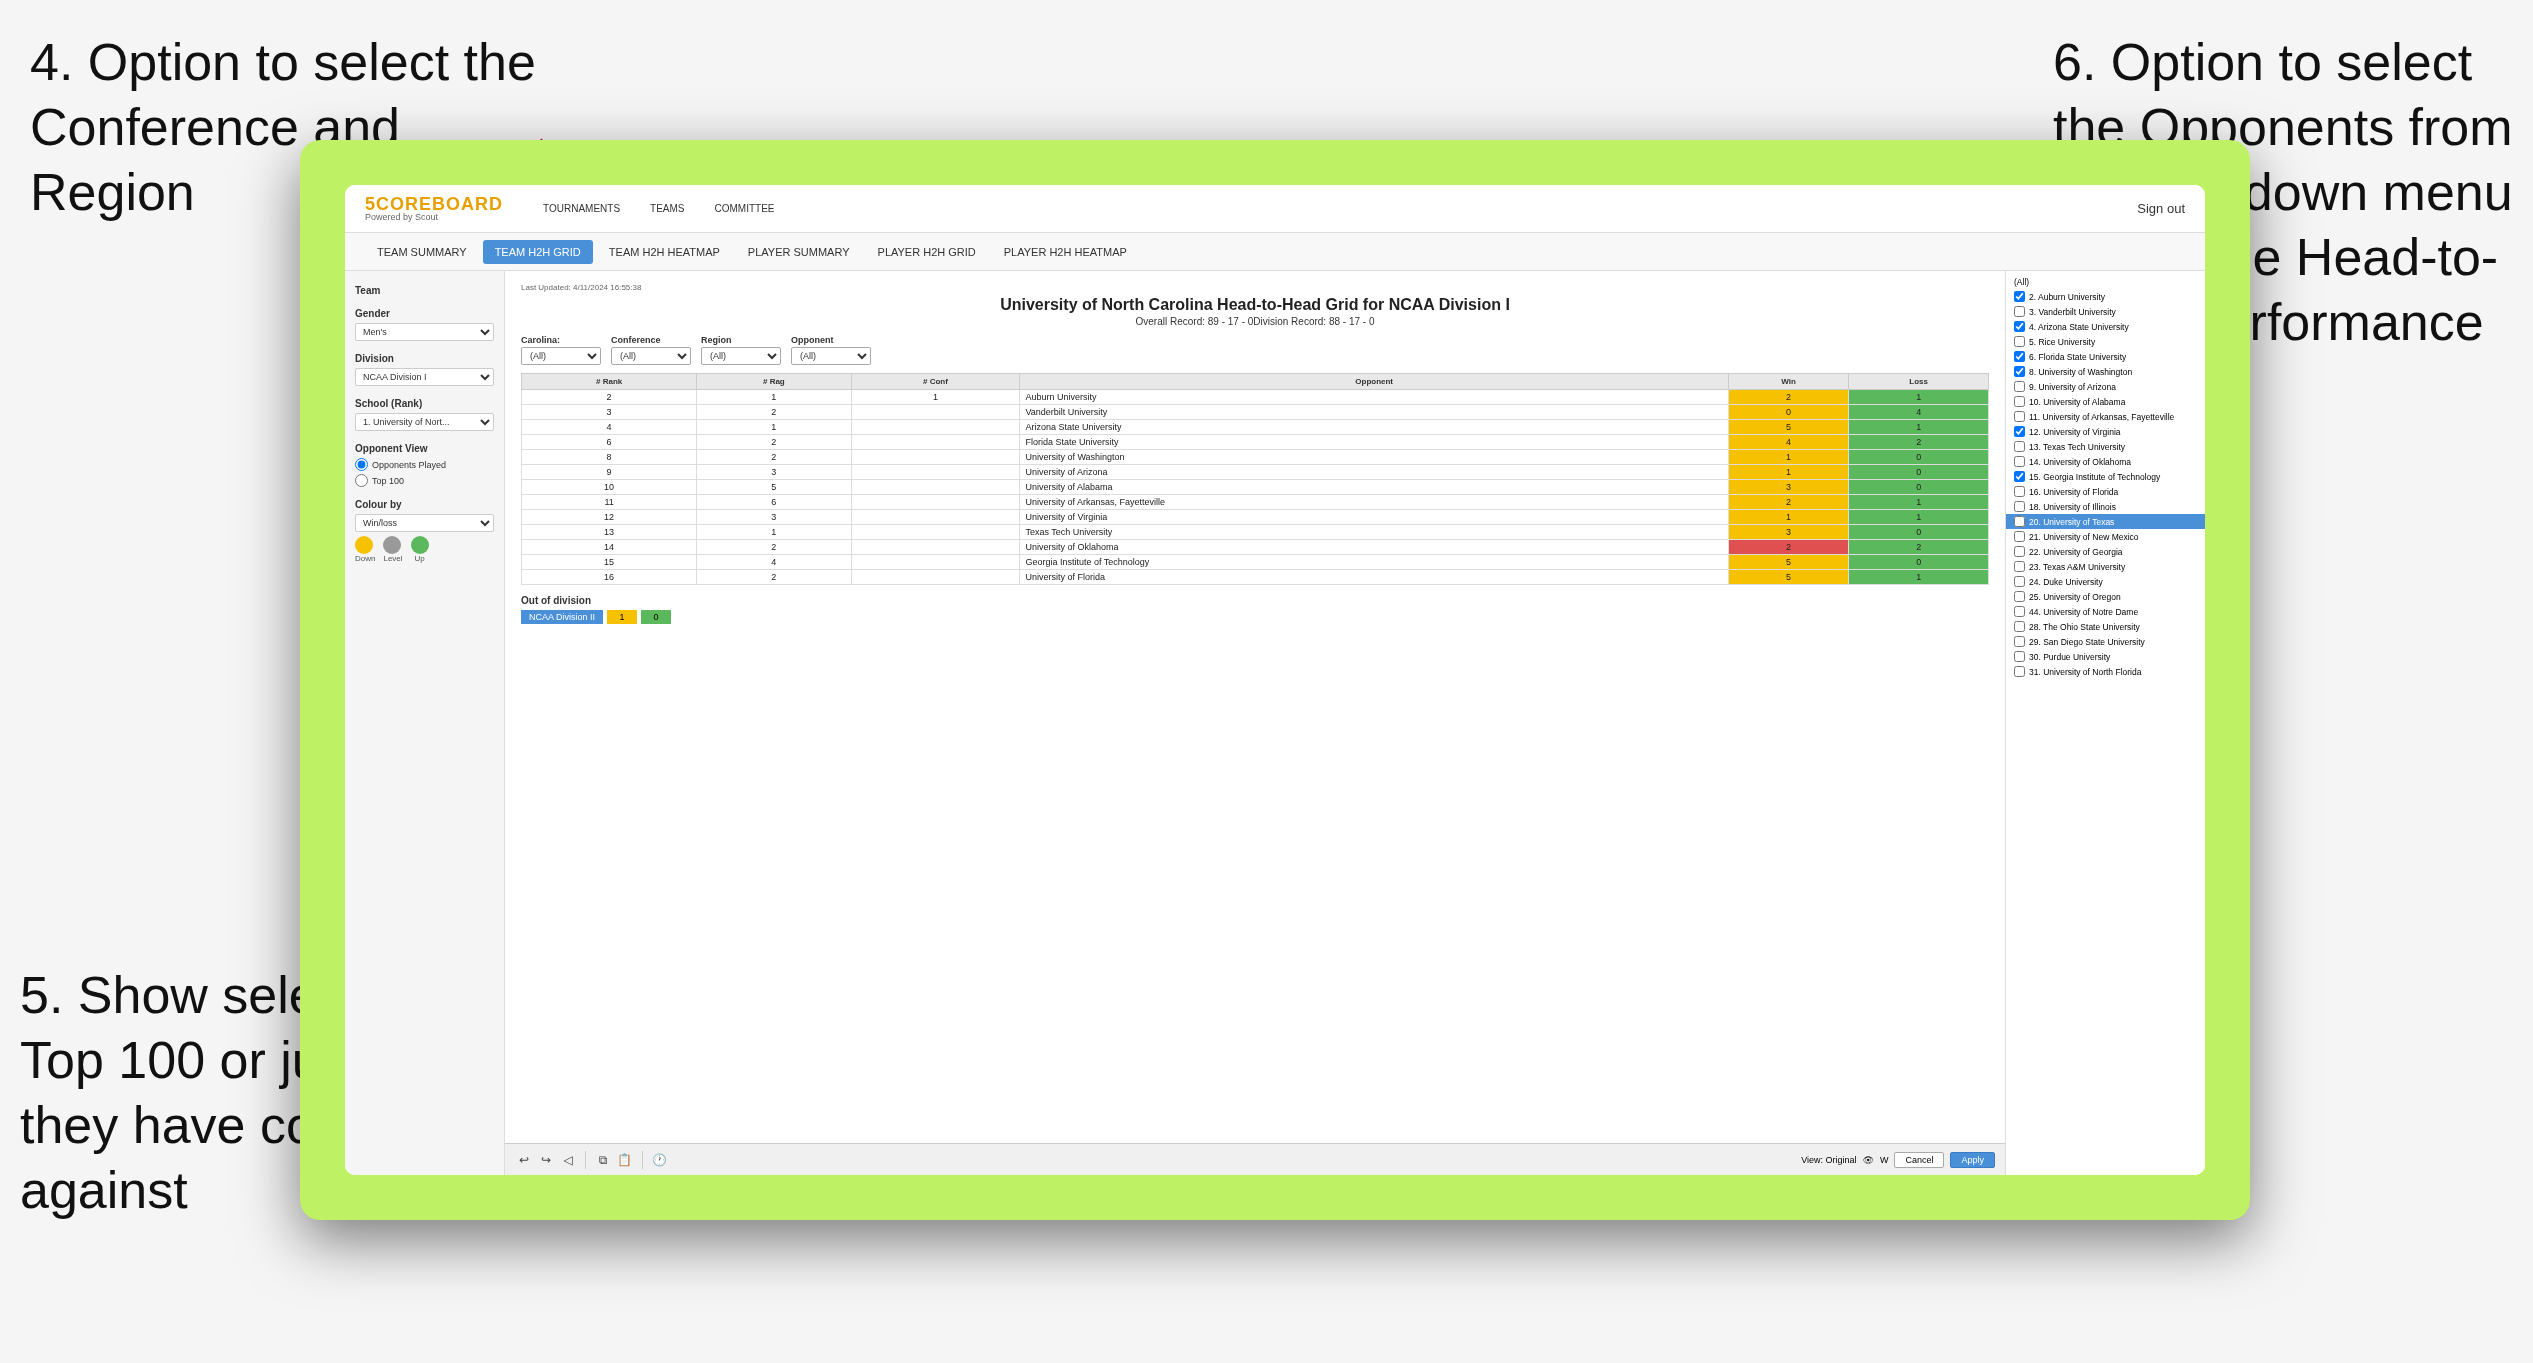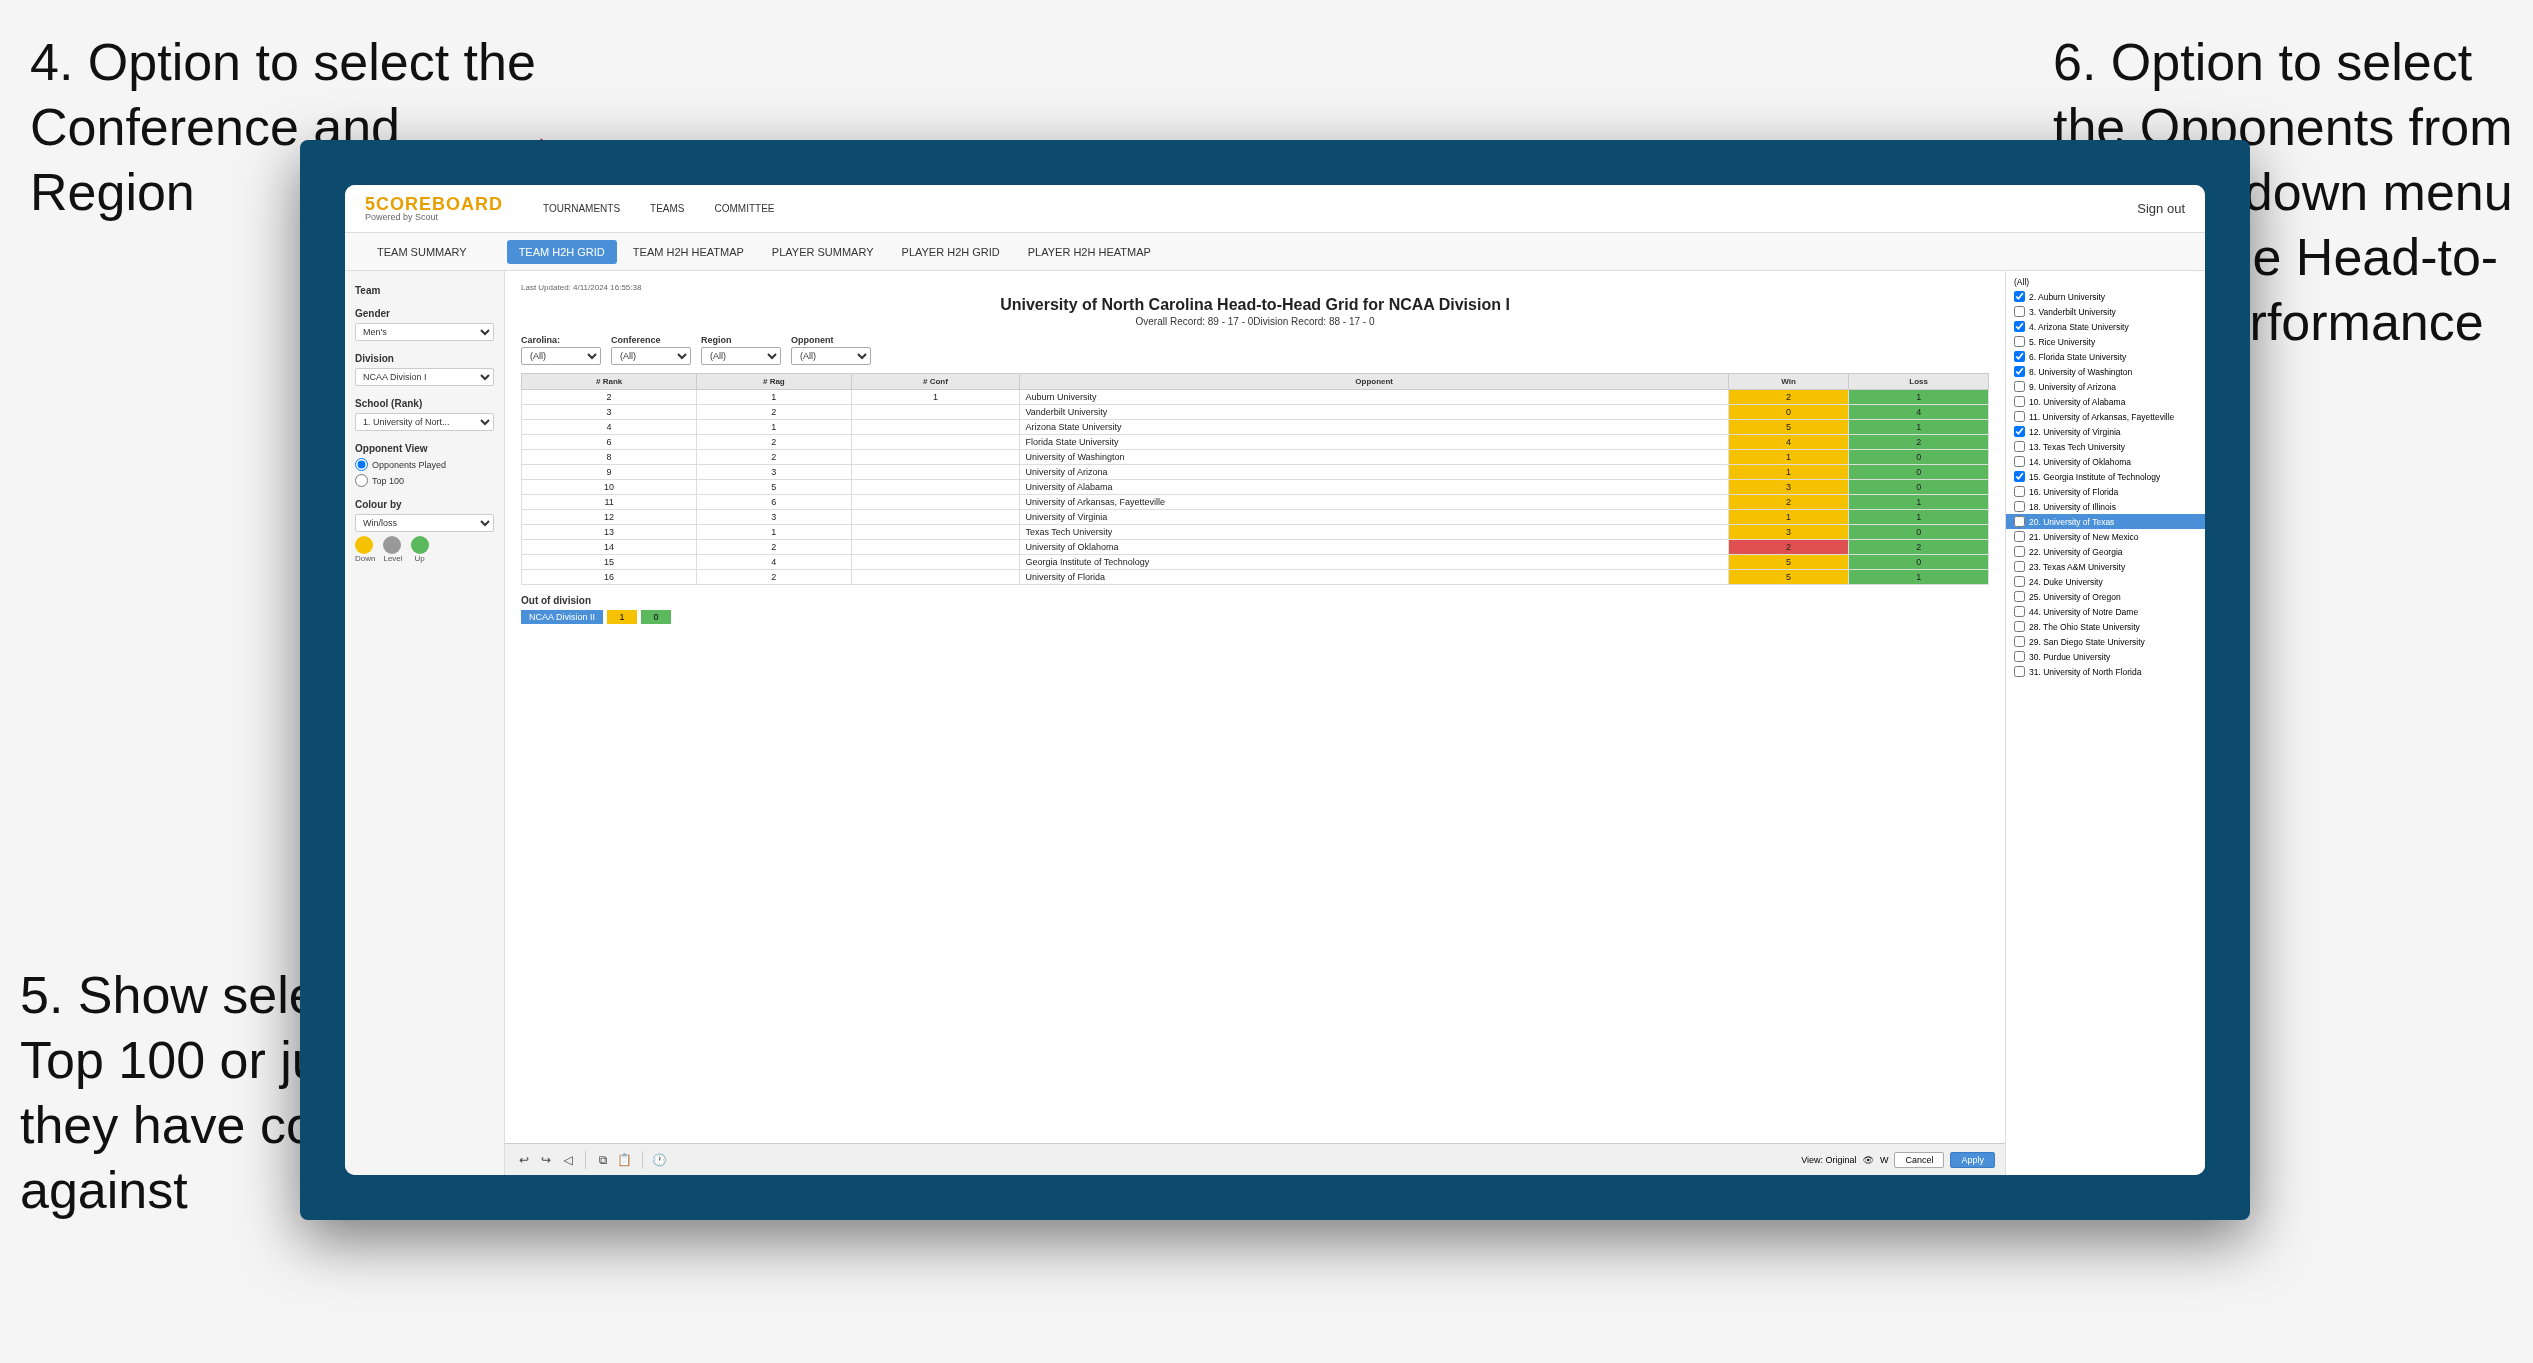--- a/index.html
+++ b/index.html
@@ -31,22 +31,22 @@
       pointer-events: none;
     }
 
     
     .tablet {
       position: absolute;
       left: 300px;
       top: 140px;
       width: 1950px;
       height: 1080px;
-      background: #0c4a6e;
-      border-radius: 8px;
+      background: #bef264;
+      border-radius: 20px;
       box-shadow: 0 20px 60px rgba(0,0,0,0.5);
       display: flex;
       align-items: center;
       justify-content: center;
     }
 
     .tablet-screen {
       width: 1860px;
       height: 990px;
       background: #fff;
@@ -116,21 +116,20 @@
       font-size: 11px;
       color: #333;
       padding: 6px 12px;
       cursor: pointer;
       border-radius: 3px;
       white-space: nowrap;
     }
     .sub-nav-link.active {
       background: #4a90d9;
       color: #fff;
-      margin-left: 24px;
     }
 
     
     .main-content {
       display: flex;
       height: calc(990px - 86px);
     }
 
     
     .left-sidebar {

